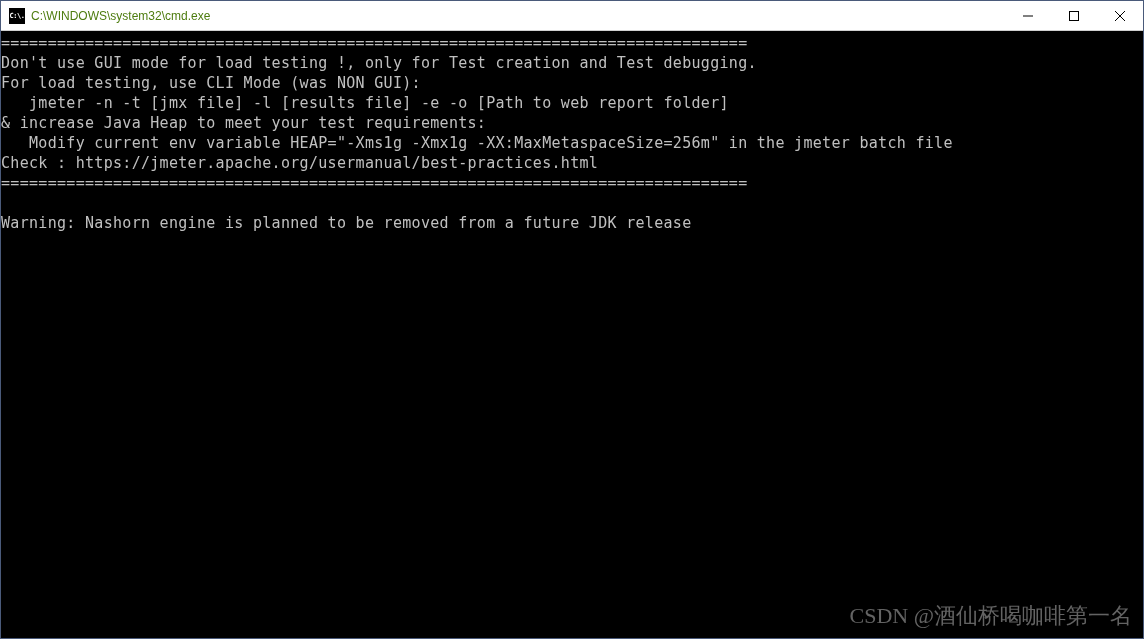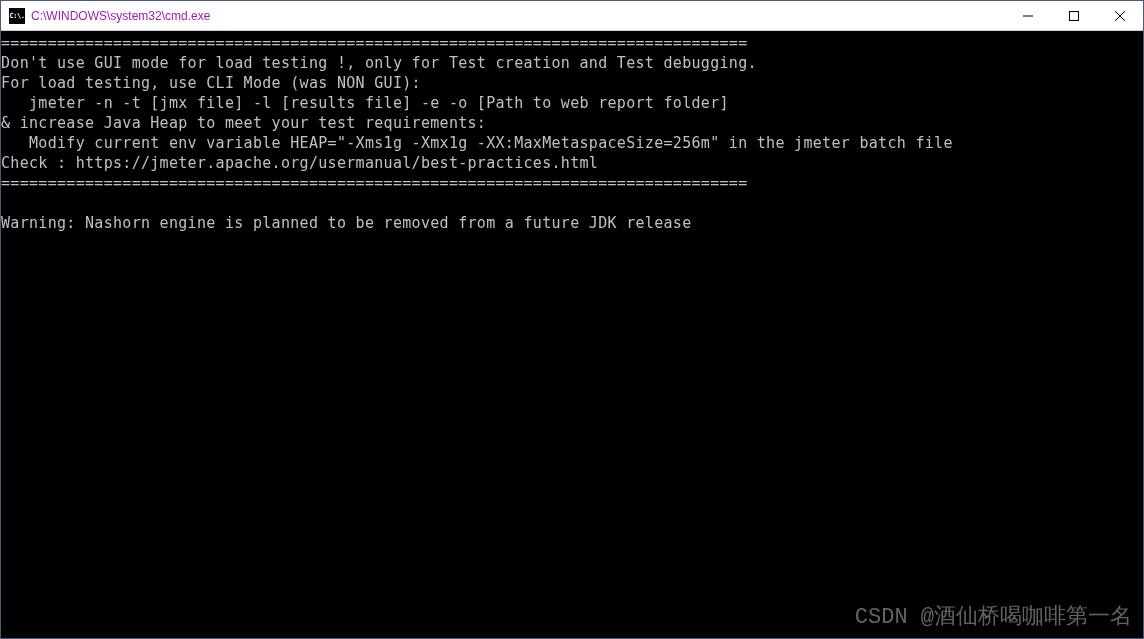--- a/index.html
+++ b/index.html
@@ -44,21 +44,21 @@
     }
     .titlebar-icon-inner {
       color: #ffffff;
       font-size: 7px;
       font-weight: bold;
       font-family: Consolas, monospace;
       letter-spacing: -0.5px;
     }
     .titlebar-text {
       font-size: 12px;
-      color: #a21caf;
+      color: #4d7c0f;
       flex: 1;
     }
     .window-controls {
       display: flex;
       height: 100%;
     }
     .window-control {
       width: 46px;
       height: 100%;
       display: flex;
@@ -84,21 +84,21 @@
       color: #c0c0c0;
       white-space: pre;
       letter-spacing: 0.3px;
     }
     .watermark {
       position: absolute;
       bottom: 8px;
       right: 12px;
       font-size: 22px;
       color: rgba(180, 180, 180, 0.55);
-      font-family: Liberation Mono, monospace;
+      font-family: Liberation Serif, serif;
       pointer-events: none;
     }
   </style>
 </head>
 <body>
 
 <div class="window">
   <div class="titlebar">
     <div class="titlebar-icon">
       <span class="titlebar-icon-inner">C:\.</span>

